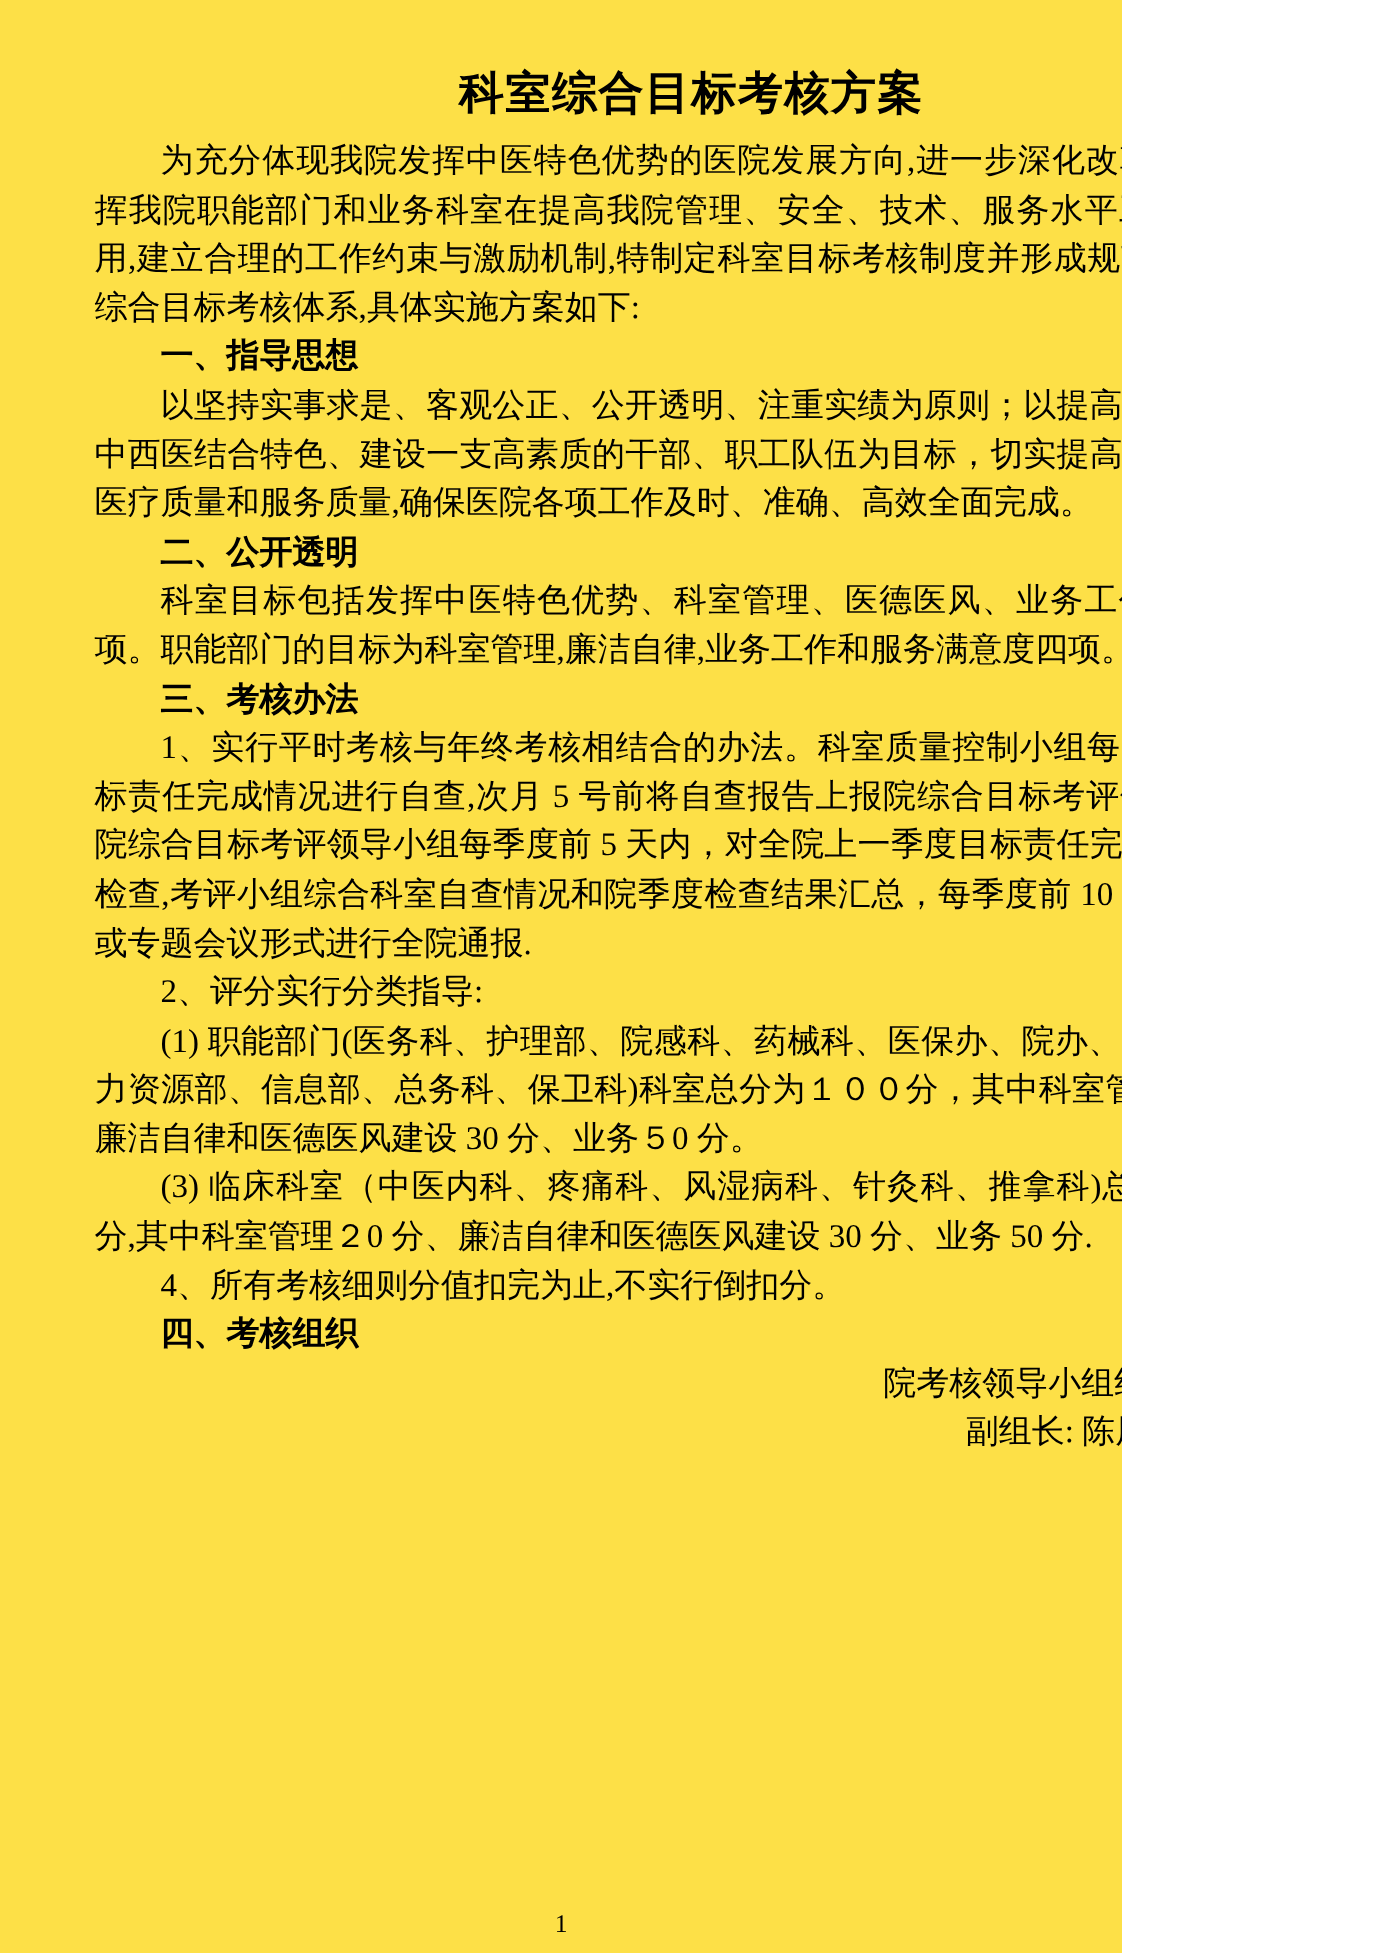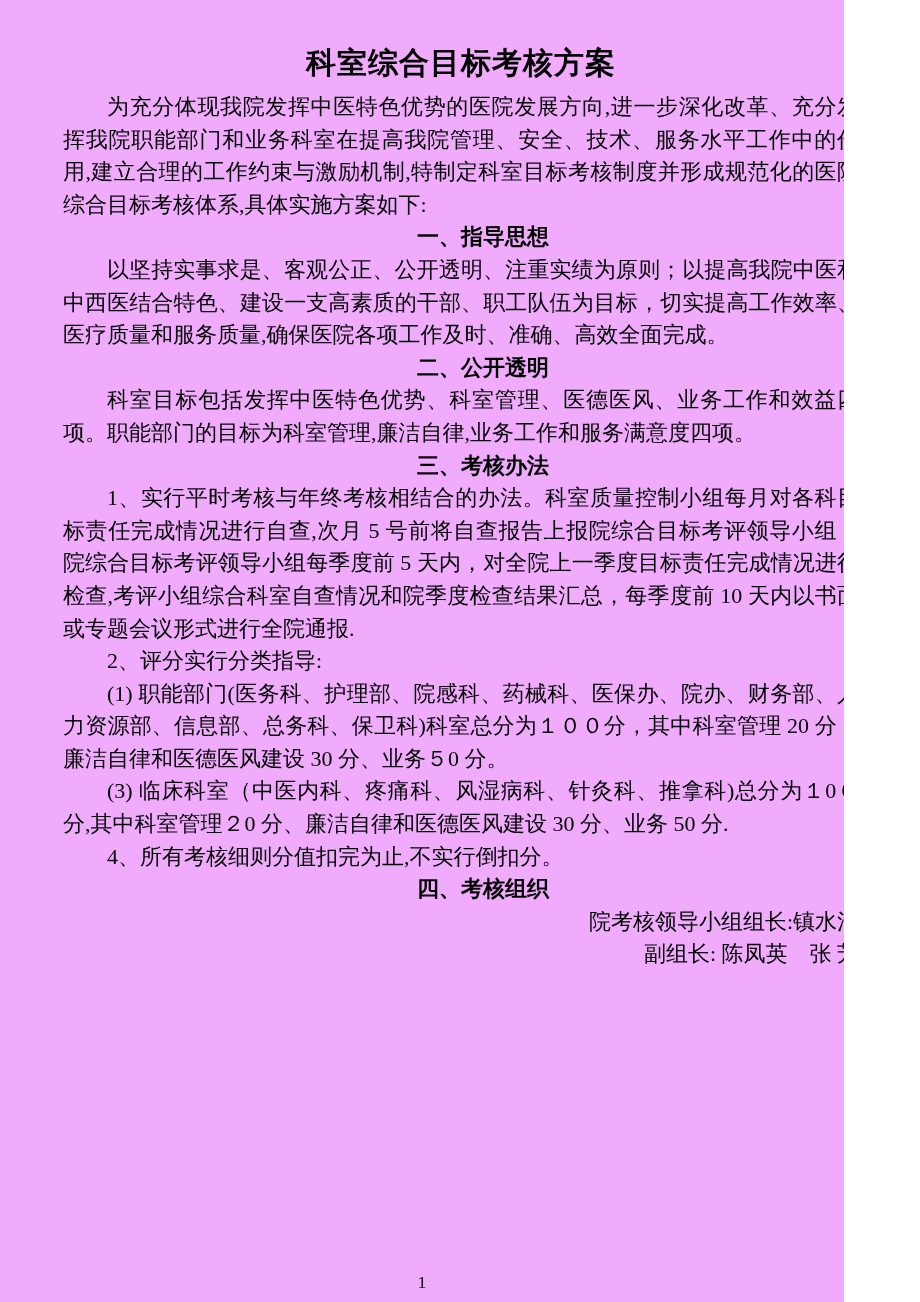--- a/index.html
+++ b/index.html
@@ -2,23 +2,23 @@
 <html><head>
 <meta charset="utf-8">
 <style>
   html, body {
     margin: 0;
     padding: 0;
     background: #ffffff;
   }
   .page {
     position: relative;
-    width: 844px;
+    width: 748px;
     height: 1302px;
-    background: #f0abfc;
+    background: #fde047;
     color: #000000;
     font-family: "Liberation Serif", "DejaVu Serif", serif;
     overflow: hidden;
   }
   .content {
     position: absolute;
     left: 63px;
     top: 40px;
     width: 796px;
   }
@@ -35,21 +35,21 @@
     margin: 0;
     font-size: 22px;
     line-height: 32.6px;
     text-align: justify;
     text-indent: 2em;
     word-break: break-all;
   }
   p.heading {
     font-family: "Liberation Sans", "DejaVu Sans", sans-serif;
     font-weight: bold;
-    text-align: center;
+    text-align: left;
   }
   p.plain {
     text-align: right;
   }
   .page-number {
     position: absolute;
     left: 0;
     right: 0;
     top: 1272px;
     text-align: center;

